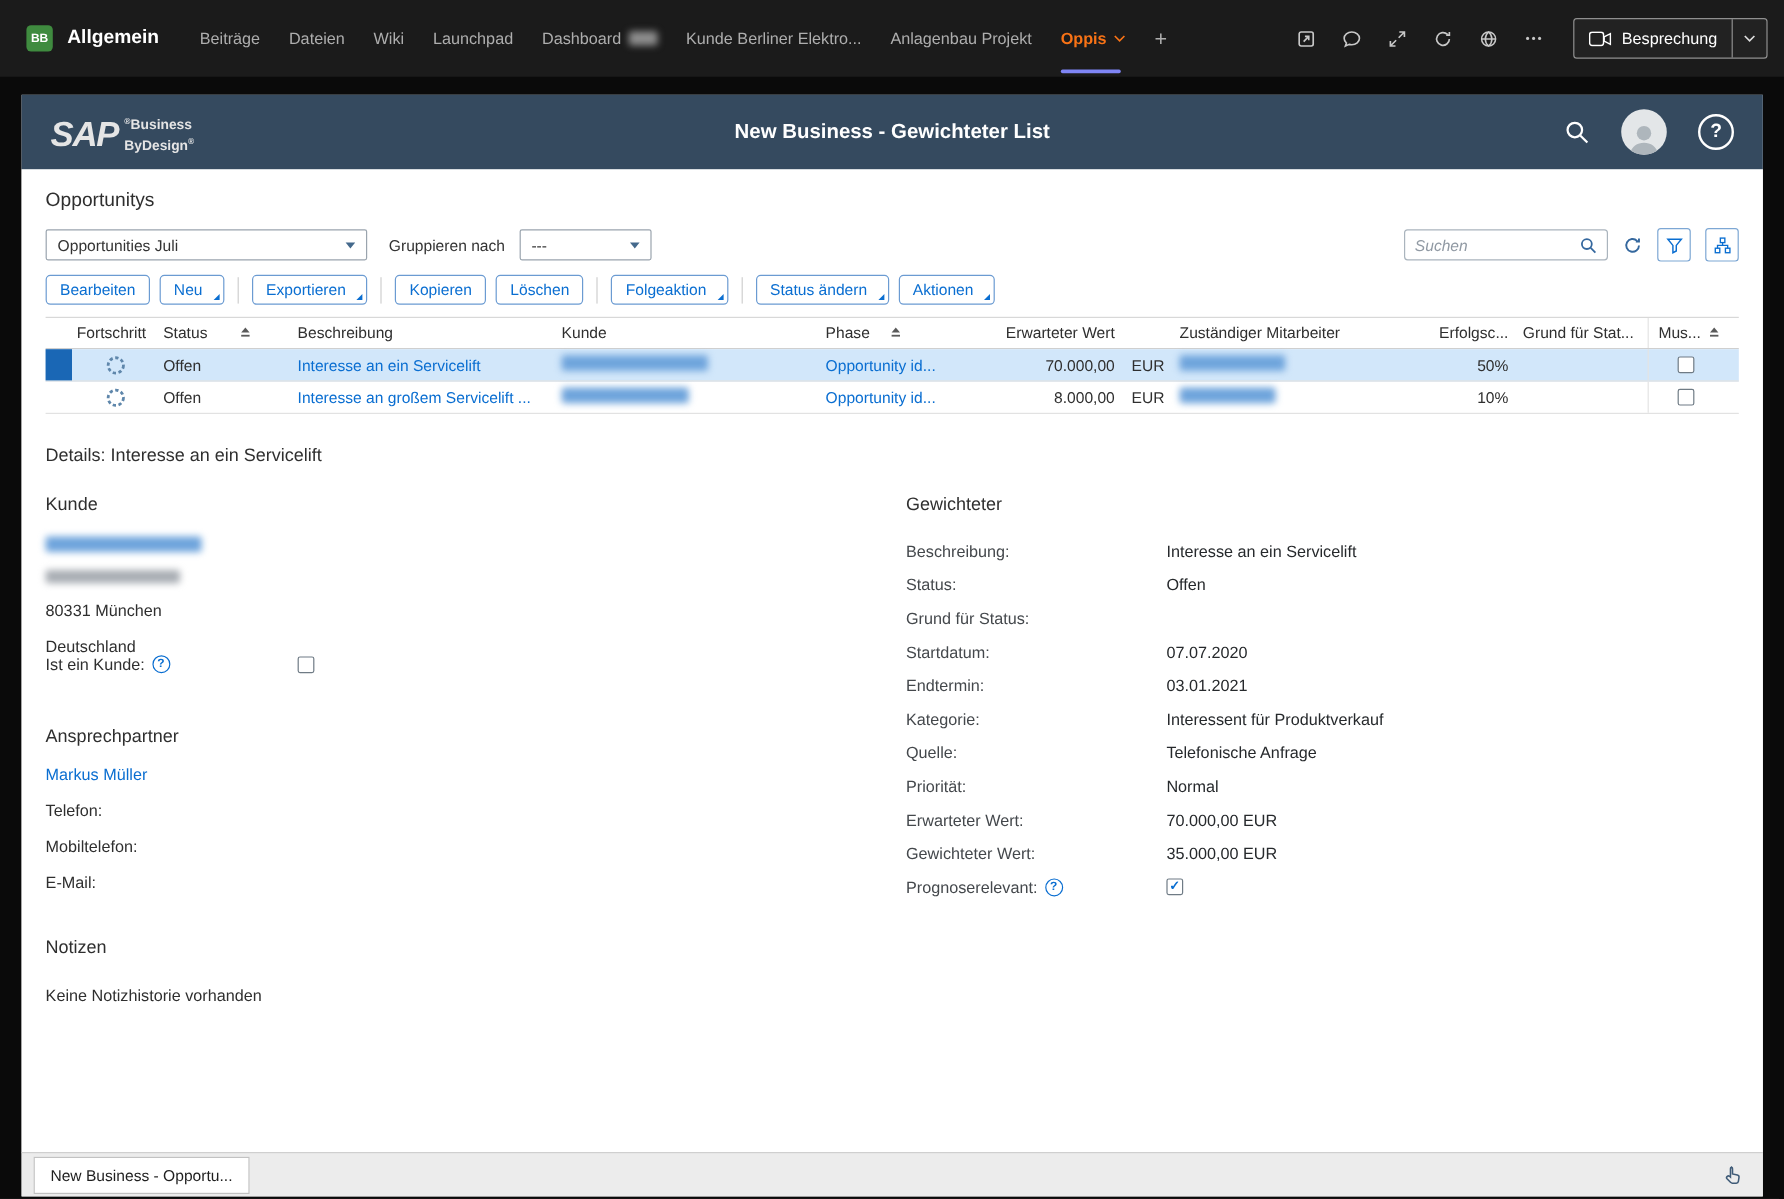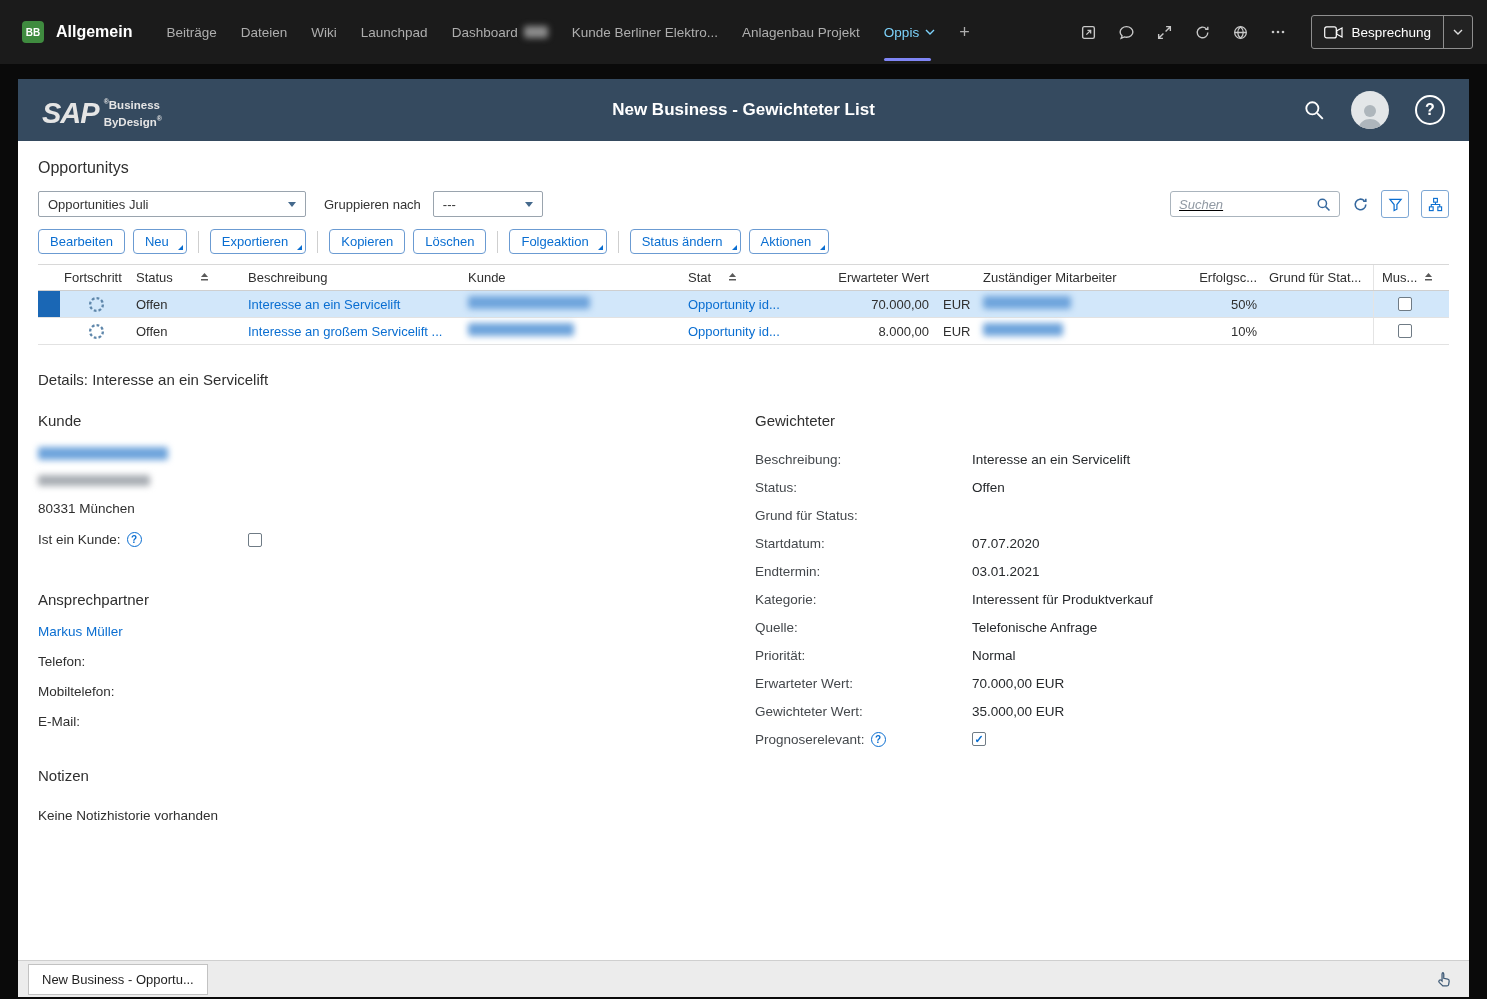--- a/index.html
+++ b/index.html
@@ -4,21 +4,21 @@
 <style>
 *{box-sizing:border-box;margin:0;padding:0;}
 html,body{width:1487px;height:999px;overflow:hidden;background:#0a0a0a;font-family:"Liberation Sans",sans-serif;}
 
 
 .teams-bar{position:absolute;top:0;left:0;width:100%;height:64px;background:#1b1b1b;display:flex;align-items:center;padding:0 14px;}
 .team-badge{width:22px;height:22px;border-radius:4px;background:#3f8b3f;color:#fff;font-size:10px;font-weight:700;display:flex;align-items:center;justify-content:center;margin:0 12px 0 8px;flex:0 0 auto;}
 .team-name{color:#fff;font-size:16px;font-weight:700;margin-right:22px;white-space:nowrap;}
 .teams-tabs{display:flex;height:64px;align-items:stretch;}
 .t-tab{display:flex;align-items:center;gap:6px;color:#aeaeae;font-size:13.5px;padding:0 12px;position:relative;cursor:pointer;white-space:nowrap;}
-.t-tab.active{color:#7dd3fc;font-weight:400;}
+.t-tab.active{color:#f97316;font-weight:700;}
 .t-tab.active::after{content:"";position:absolute;left:12px;right:16px;bottom:3px;height:3px;border-radius:2px;background:#7f85f5;}
 .t-add{color:#aeaeae;font-size:18px;padding:0 12px;display:flex;align-items:center;cursor:pointer;}
 .t-right{margin-left:auto;display:flex;align-items:center;gap:21px;}
 .t-icon{color:#c8c8c8;display:flex;align-items:center;cursor:pointer;}
 .meet-btn{display:flex;align-items:stretch;height:34px;border:1px solid #8f8f8f;border-radius:3px;color:#fff;font-size:13.5px;margin-left:4px;cursor:pointer;background:#222;}
 .meet-main{display:flex;align-items:center;gap:8px;padding:0 12px;}
 .meet-split{width:1px;background:#8f8f8f;}
 .meet-caret{padding:0 9px;display:flex;align-items:center;color:#ddd;}
 .blur{display:inline-block;border-radius:2px;filter:blur(3px);}
 .blur-dark{background:#8d8d8d;}
@@ -41,21 +41,21 @@
 
 .content{flex:1;padding:18px 20px 0;overflow:hidden;background:#fff;}
 .sec-heading{font-size:16px;color:#2f2f2f;}
 .filter-row{margin-top:13px;display:flex;align-items:center;}
 .select{height:26px;border:1px solid #9aa4ae;border-radius:2px;background:#fff;display:flex;align-items:center;justify-content:space-between;padding:0 9px;font-size:13px;color:#333;cursor:pointer;}
 .caret{width:0;height:0;border-left:4.5px solid transparent;border-right:4.5px solid transparent;border-top:5px solid #44698c;margin-left:10px;}
 .sel-view{width:268px;}
 .sel-group{width:110px;}
 .group-label{margin:0 12px 0 18px;font-size:13px;color:#333;}
 .fr-right{margin-left:auto;display:flex;align-items:center;gap:12px;}
-.search-box{width:170px;height:26px;border:1px solid #aab4bd;border-radius:3px;display:flex;align-items:center;padding:0 8px;gap:6px;text-decoration:underline;}
+.search-box{width:170px;height:26px;border:1px solid #aab4bd;border-radius:3px;display:flex;align-items:center;padding:0 8px;gap:6px;}
 .search-box input{border:none;outline:none;flex:1;font-size:13px;font-family:inherit;color:#333;min-width:0;background:transparent;}
 .search-box input::placeholder{font-style:italic;color:#9099a3;}
 .plain-ic{color:#35689e;display:flex;cursor:pointer;}
 .icon-btn{width:28px;height:28px;border:1px solid #7da7d4;border-radius:3px;display:flex;align-items:center;justify-content:center;background:#fff;color:#0a6ed1;cursor:pointer;}
 
 .toolbar{margin-top:11px;display:flex;align-items:center;gap:8px;}
 .btn{position:relative;height:25px;border:1px solid #6b9bd2;border-radius:4px;background:#fff;color:#0a6ed1;font-size:13px;padding:0 11px;display:flex;align-items:center;font-family:inherit;cursor:pointer;}
 .btn.menu{padding-right:17px;}
 .btn.menu::after{content:"";position:absolute;right:3px;bottom:3px;width:0;height:0;border-bottom:5px solid #0a6ed1;border-left:5px solid transparent;}
 .vsep{width:1px;height:22px;background:#cfcfcf;margin:0 3px;}
@@ -85,21 +85,21 @@
 .cb{width:14px;height:14px;border:1px solid #6f7b85;border-radius:2px;background:#fff;display:inline-flex;align-items:center;justify-content:center;font-size:11px;color:#0a6ed1;font-weight:700;line-height:1;cursor:pointer;flex:0 0 auto;}
 .q{width:15px;height:15px;border-radius:50%;border:1px solid #0a6ed1;color:#0a6ed1;font-size:10px;font-weight:700;display:inline-flex;align-items:center;justify-content:center;cursor:pointer;flex:0 0 auto;}
 
 
 .details-title{margin-top:26px;font-size:15px;color:#2f2f2f;}
 .cols{display:flex;margin-top:24px;}
 .col-l{width:717px;flex:0 0 auto;}
 .col-r{flex:1;}
 .blk-h{font-size:15px;color:#2f2f2f;}
 .line{font-size:13.5px;color:#2f2f2f;margin-top:15px;display:flex;align-items:center;}
-.ik-row{margin-top:16px;display:flex;align-items:center;gap:6px;font-size:13.5px;color:#2f2f2f;}
+.ik-row{display:flex;align-items:center;gap:6px;font-size:13.5px;color:#2f2f2f;}
 .f-row{display:flex;align-items:center;height:28px;font-size:13.5px;}
 .f-label{width:217px;color:#44484c;display:flex;align-items:center;gap:6px;flex:0 0 auto;}
 .f-value{color:#26292c;}
 
 
 .footer{height:37px;background:#ececec;border-top:1px solid #cfcfcf;display:flex;align-items:center;flex:0 0 auto;}
 .f-tab{margin-left:10px;height:31px;background:#fff;border:1px solid #c2c2c2;display:flex;align-items:center;padding:0 13px;font-size:13px;color:#1f1f1f;cursor:pointer;white-space:nowrap;}
 .f-icon{margin-left:auto;margin-right:16px;color:#3f5b77;display:flex;cursor:pointer;}
 </style>
 </head>
@@ -297,21 +297,21 @@
             <span style="display:flex;">
               <svg width="11" height="11" viewBox="0 0 11 11">
                 <path d="M5.5 1L9 5H2z" fill="#5a5a5a"></path>
                 <rect x="2" y="7" width="7" height="1.5" fill="#5a5a5a"></rect>
               </svg>
             </span>
           </div>
         <div class="c-desc">Beschreibung</div>
         <div class="c-kunde">Kunde</div>
         <div class="c-phase">
-            <span>Stat</span>
+            <span>Phase</span>
             <span style="display:flex;">
               <svg width="11" height="11" viewBox="0 0 11 11">
                 <path d="M5.5 1L9 5H2z" fill="#5a5a5a"></path>
                 <rect x="2" y="7" width="7" height="1.5" fill="#5a5a5a"></rect>
               </svg>
             </span>
           </div>
         <div class="c-wert h">
             <span>Erwarteter Wert</span>
           </div>
@@ -393,20 +393,21 @@
     <div class="cols">
       <div class="col-l">
         <div class="blk-h">Kunde</div>
         <div class="line" style="margin-top:18px;">
             <span class="blur blur-blue" style="width:130px;height:13px;"></span>
           </div>
         <div class="line">
             <span class="blur blur-gray" style="width:112px;height:11px;"></span>
           </div>
         <div class="line">80331 München</div>
+        <div class="line">Deutschland</div>
         <div class="ik-row">
           <span>Ist ein Kunde:</span>
           <span class="q">?</span>
           <span class="cb" style="margin-left:100px;"></span>
         </div>
 
         <div class="blk-h" style="margin-top:44px;">Ansprechpartner</div>
         <div class="line" style="margin-top:16px;">
             <span class="lnk">Markus Müller</span>
           </div>

